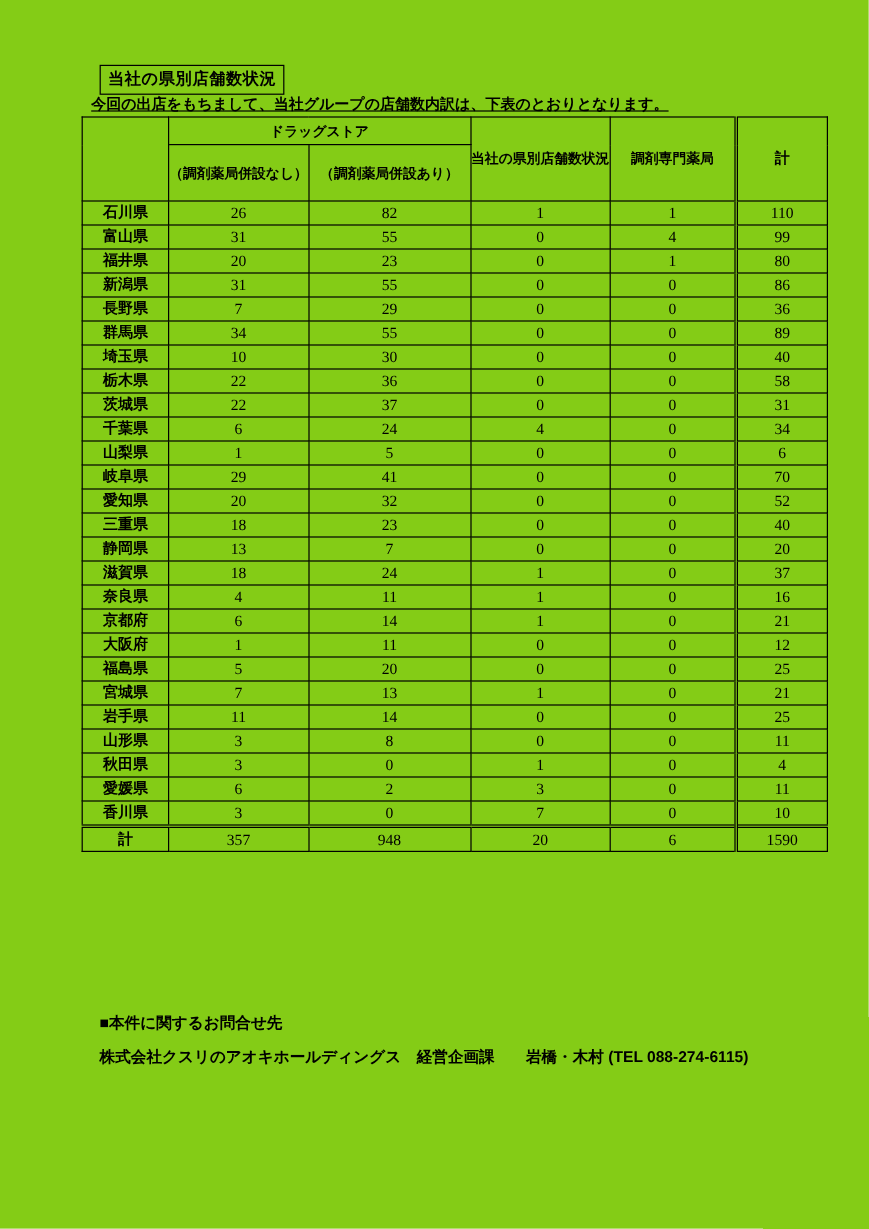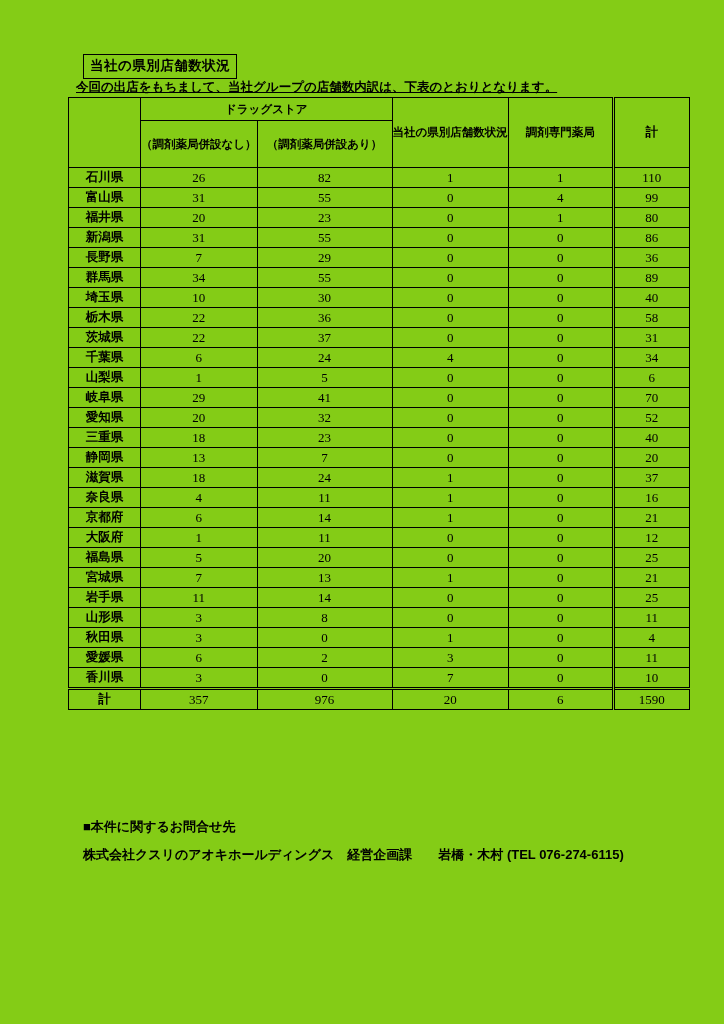--- a/index.html
+++ b/index.html
@@ -65,21 +65,21 @@
     font-family: "Liberation Serif", "DejaVu Serif", serif;
     font-size: 13px;
     font-weight: normal;
     height: 19px;
   }
   .total-col { border-left: 3px double #000 !important; }
   tr.total-row th, tr.total-row td { border-top: 3px double #000 !important; }
   .contact {
     position: absolute;
     left: 83px;
-    top: 818px;
+    top: 844px;
   }
   .contact-heading {
     font-size: 13px;
     font-weight: bold;
     white-space: nowrap;
   }
   .contact-detail {
     margin-top: 10px;
     font-size: 13px;
     font-weight: bold;
@@ -324,26 +324,26 @@
           <th class="pref">香川県</th>
           <td>3</td>
           <td>0</td>
           <td>7</td>
           <td>0</td>
           <td class="total-col">10</td>
         </tr>
         <tr class="total-row">
           <th class="pref">計</th>
           <td>357</td>
-          <td>976</td>
+          <td>948</td>
           <td>20</td>
           <td>6</td>
           <td class="total-col">1590</td>
         </tr>
       </tbody>
   </table>
 
   <div class="contact">
     <div class="contact-heading">■本件に関するお問合せ先</div>
-    <div class="contact-detail">株式会社クスリのアオキホールディングス　経営企画課　　岩橋・木村 (TEL 076-274-6115)</div>
+    <div class="contact-detail">株式会社クスリのアオキホールディングス　経営企画課　　岩橋・木村 (TEL 088-274-6115)</div>
   </div>
 
 </div>
 
 </body></html>

